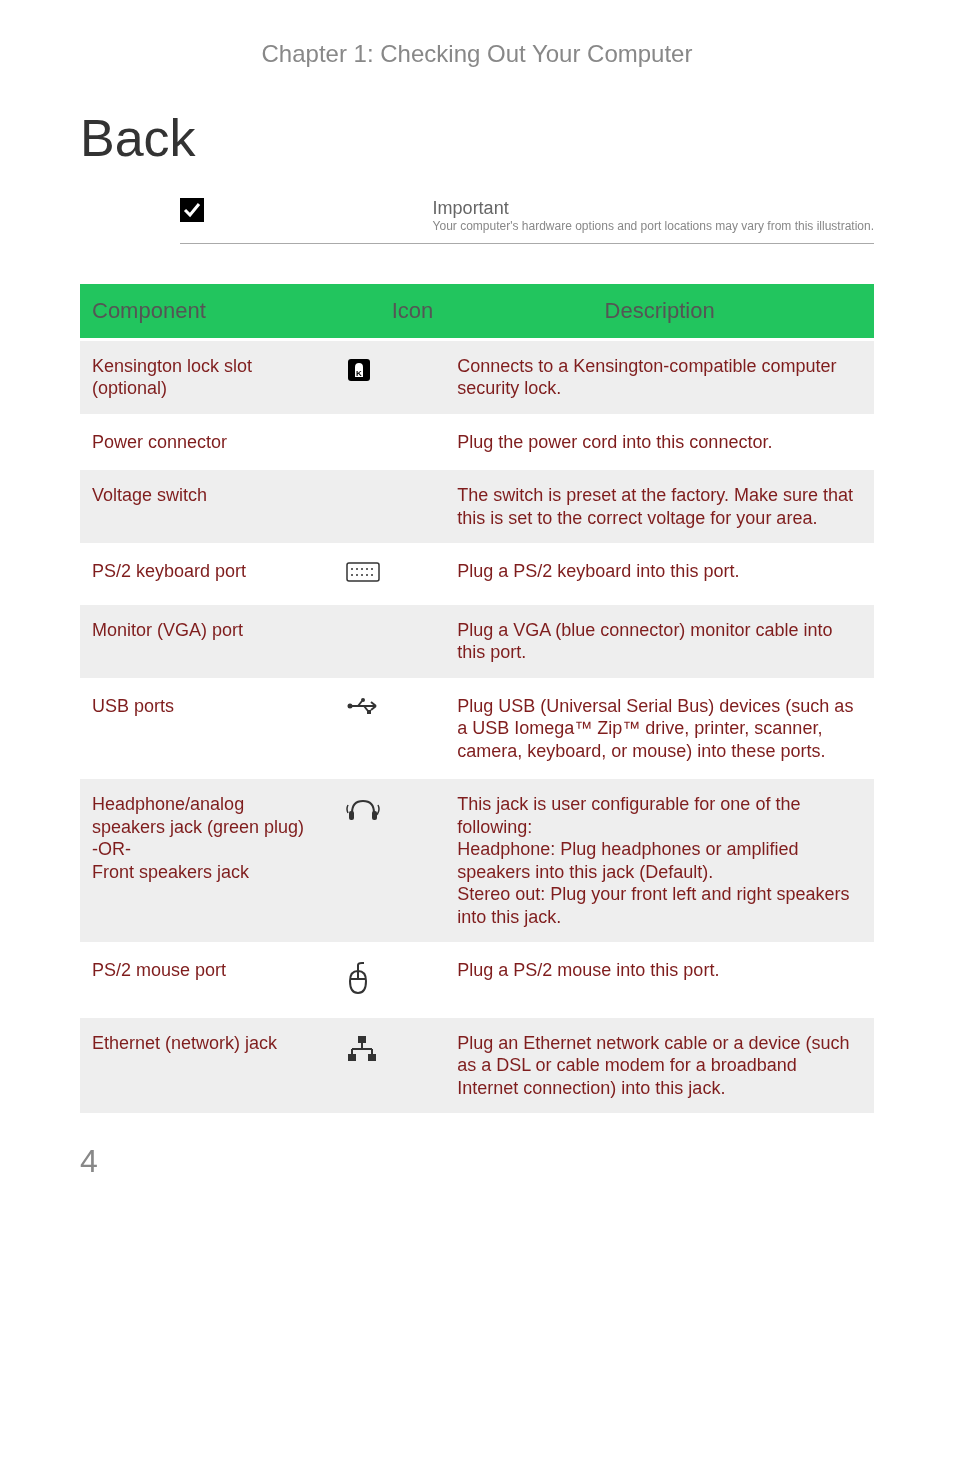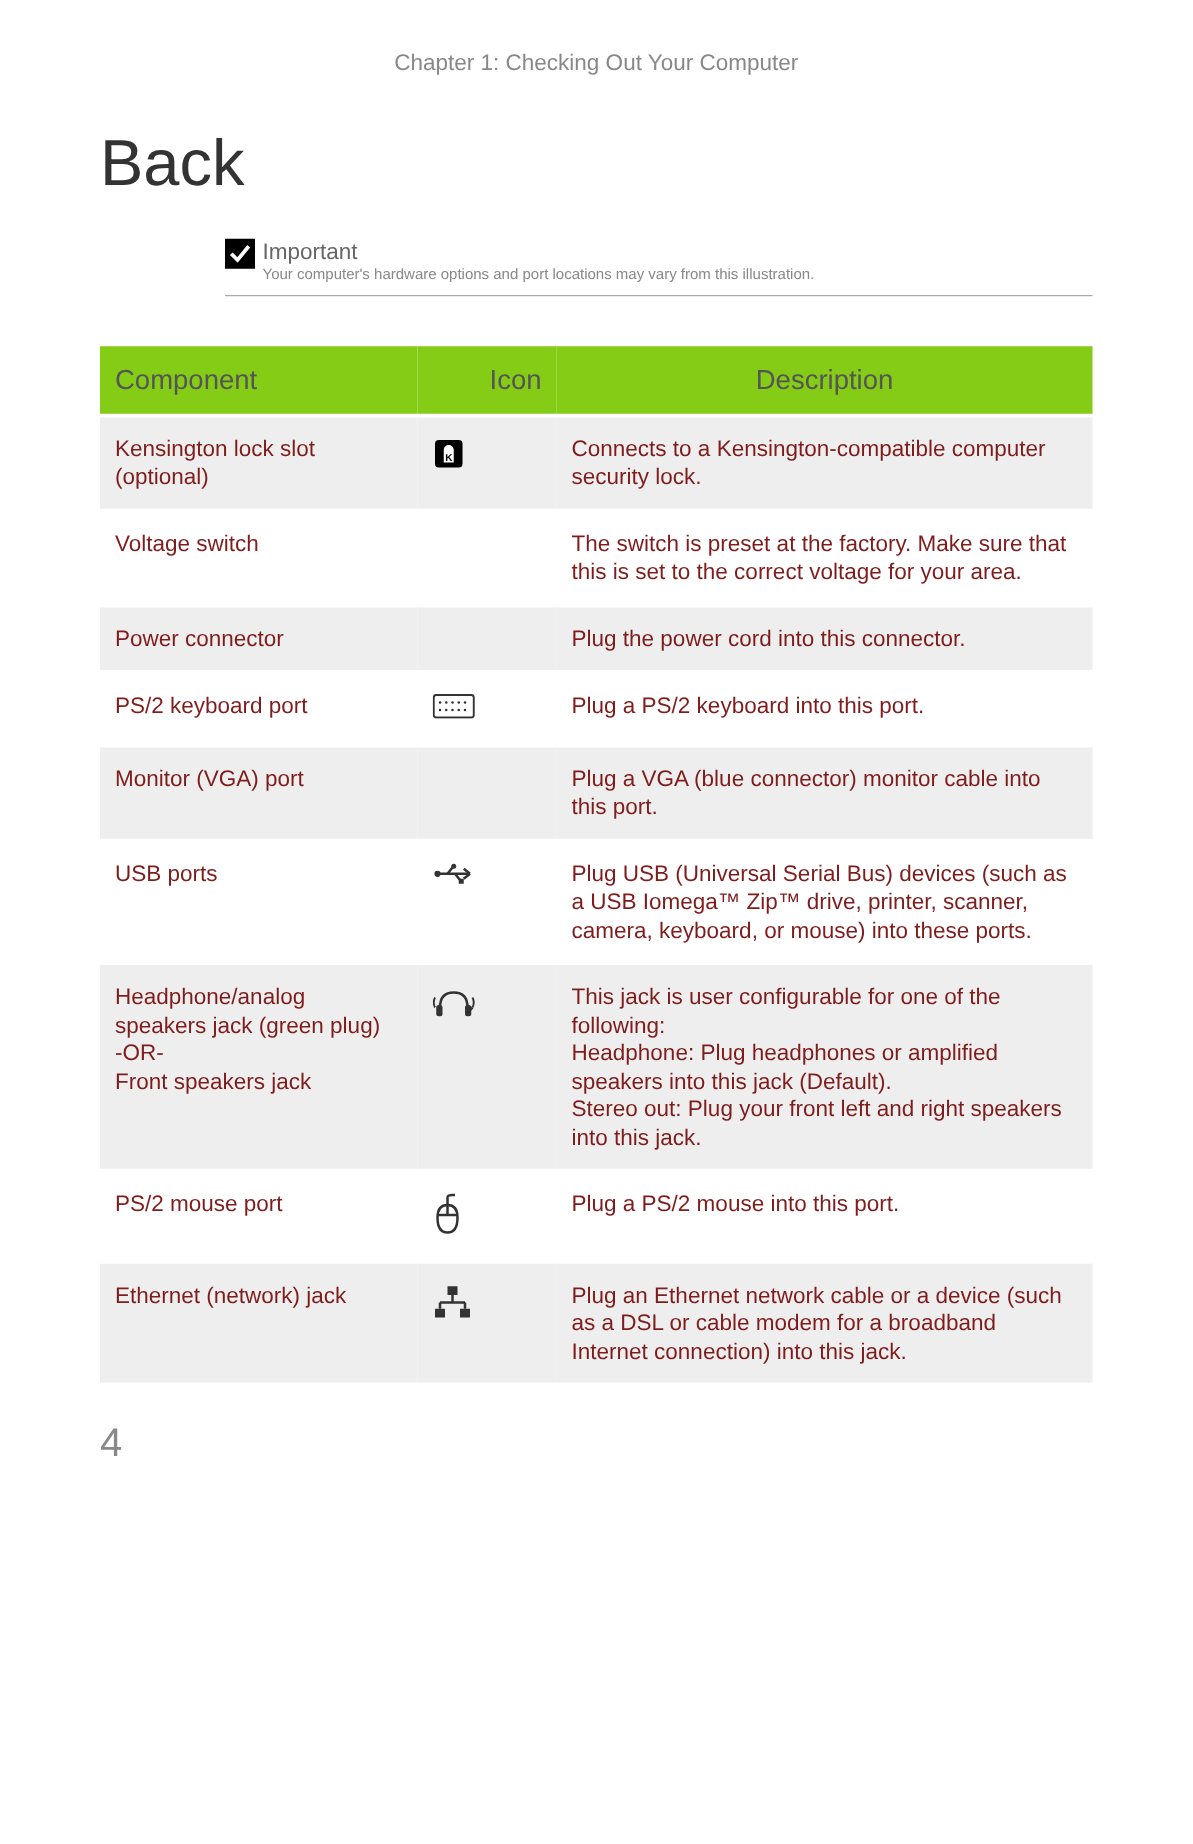--- a/index.html
+++ b/index.html
@@ -7,39 +7,40 @@
       font-family: "Segoe UI", Arial, sans-serif;
       color: #333;
       background: #fff;
       width: 954px;
       margin: 0 auto;
       padding: 40px 80px 40px 80px;
     }
     .chapter-heading {
       text-align: center;
       color: #888;
-      font-size: 18px;
+      font-size: 24px;
       margin-bottom: 40px;
       font-weight: normal;
     }
     .section-title {
       font-size: 52px;
       font-weight: normal;
       color: #333;
       margin-bottom: 30px;
     }
     .callout {
       border-bottom: 1px solid #aaa;
       padding-bottom: 8px;
       margin-bottom: 40px;
       margin-left: 100px;
     }
     .callout-header {
       display: flex;
       align-items: flex-start;
+      justify-content: space-between;
     }
     .checkbox-icon {
       width: 24px;
       height: 24px;
       background: #000;
       display: inline-flex;
       align-items: center;
       justify-content: center;
       margin-right: 6px;
       flex-shrink: 0;
@@ -52,21 +53,21 @@
     .callout-text {
       font-size: 12px;
       color: #888;
       line-height: 1.3;
     }
     table {
       width: 100%;
       border-collapse: collapse;
     }
     thead tr {
-      background: #84cc16;
+      background: #22c55e;
     }
     thead th {
       text-align: left;
       padding: 14px 12px;
       font-size: 22px;
       color: #555;
       font-weight: normal;
     }
     tbody tr:nth-child(odd) { background: #eee; }
     tbody tr:nth-child(even) { background: #fff; }
@@ -130,29 +131,29 @@
               <rect x="2" y="2" width="22" height="22" rx="3" fill="#000"></rect>
               <path d="M13 6 a4 4 0 0 1 4 4 v2 h-8 v-2 a4 4 0 0 1 4-4 M9 12 h8 v8 h-8 z" fill="#fff"></path>
               <text x="13" y="19" text-anchor="middle" font-size="8" fill="#000" font-weight="bold">K</text>
             </svg>
         </span>
       </td>
       <td>Connects to a Kensington-compatible computer security lock.</td>
     </tr>
 
     <tr>
+      <td>Power connector</td>
+      <td class="icon-cell"></td>
+      <td>Plug the power cord into this connector.</td>
+    </tr>
+
+    <tr>
       <td>Voltage switch</td>
       <td class="icon-cell"></td>
       <td>The switch is preset at the factory. Make sure that this is set to the correct voltage for your area.</td>
-    </tr>
-
-    <tr>
-      <td>Power connector</td>
-      <td class="icon-cell"></td>
-      <td>Plug the power cord into this connector.</td>
     </tr>
 
     <tr>
       <td>PS/2 keyboard port</td>
       <td class="icon-cell">
         <span>
           <svg width="34" height="20" viewBox="0 0 34 20">
               <rect x="1" y="1" width="32" height="18" rx="2" fill="none" stroke="#333" stroke-width="1.5"></rect>
               <circle cx="6" cy="7" r="1" fill="#333"></circle>
               <circle cx="11" cy="7" r="1" fill="#333"></circle>

